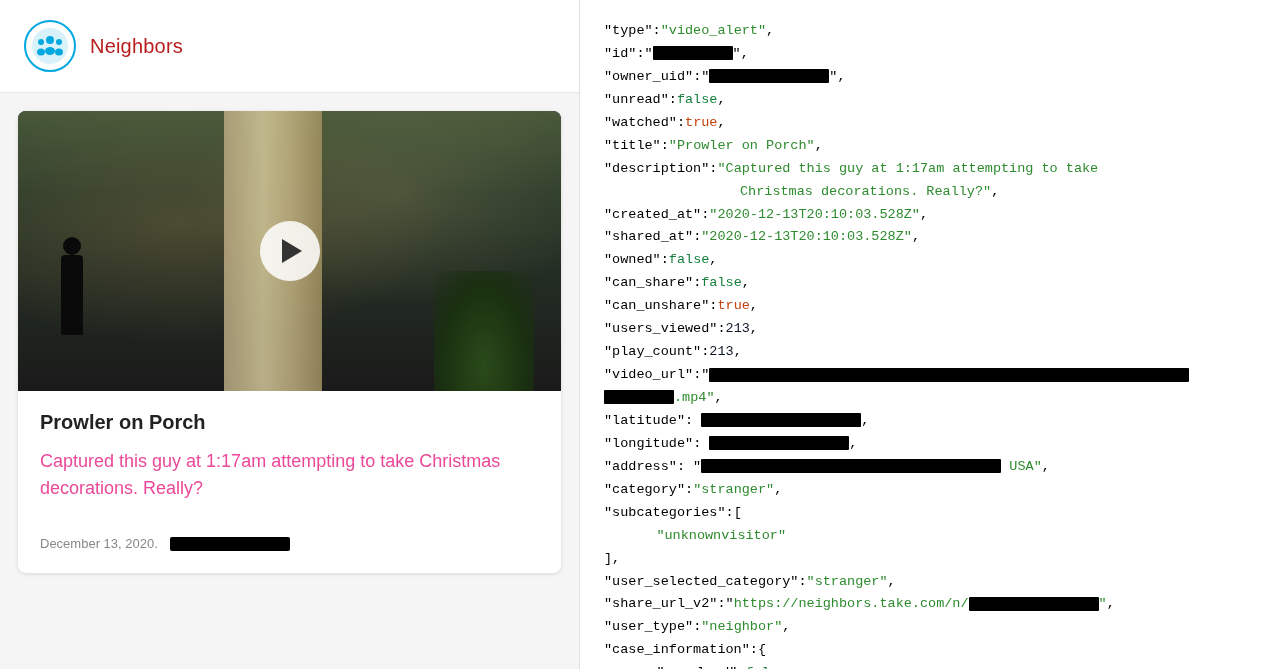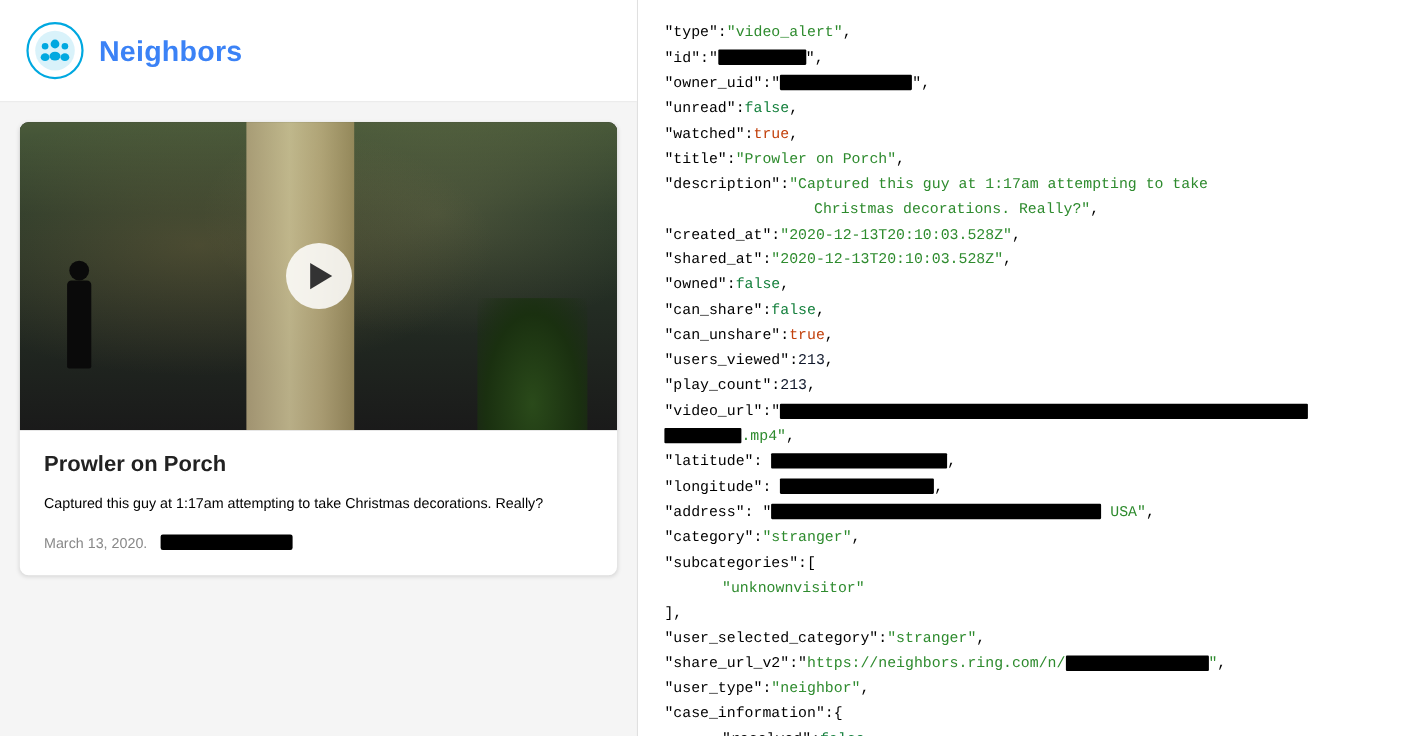--- a/index.html
+++ b/index.html
@@ -42,23 +42,23 @@
       flex-shrink: 0;
       background: #fff;
     }
 
     .app-logo svg {
       width: 38px;
       height: 38px;
     }
 
     .app-title {
-      font-size: 26px;
-      font-weight: 700;
-      color: #3b82f6;
+      font-size: 20px;
+      font-weight: 400;
+      color: #b91c1c;
       letter-spacing: 0.2px;
     }
 
     .card {
       background: #ffffff;
       margin: 18px 18px;
       border-radius: 8px;
       box-shadow: 0 1px 4px rgba(0,0,0,0.12);
       overflow: hidden;
     }
@@ -161,24 +161,24 @@
     }
 
     .post-title {
       font-size: 20px;
       font-weight: 700;
       color: #222222;
       margin-bottom: 14px;
     }
 
     .post-description {
-      font-size: 13px;
-      color: #000000;
+      font-size: 18px;
+      color: #ec4899;
       line-height: 1.5;
-      margin-bottom: 18px;
+      margin-bottom: 34px;
     }
 
     .post-meta {
       display: flex;
       align-items: center;
       gap: 12px;
     }
 
     .post-date {
       font-size: 13px;
@@ -252,21 +252,21 @@
         <div class="figure"></div>
         <div class="plants"></div>
       </div>
       <button class="play-button" aria-label="Play video"></button>
     </div>
 
     <div class="card-body">
       <div class="post-title">Prowler on Porch</div>
       <div class="post-description">Captured this guy at 1:17am attempting to take Christmas decorations. Really?</div>
       <div class="post-meta">
-        <span class="post-date">March 13, 2020.</span>
+        <span class="post-date">December 13, 2020.</span>
         <span class="redacted-bar" style="width:120px;height:14px;"></span>
       </div>
     </div>
   </div>
 </div>
 
 <div class="right-panel">
 
   <div class="json-line"><span class="json-key">"type"</span><span class="json-punct">:</span><span class="json-string">"video_alert"</span><span class="json-punct">,</span></div>
 
@@ -307,21 +307,21 @@
   <div class="json-line"><span class="json-key">"address"</span><span class="json-punct">: "</span><span class="redacted-bar json-redacted" style="width:300px;height:14px;"></span><span class="json-string"> USA"</span><span class="json-punct">,</span></div>
 
   <div class="json-line"><span class="json-key">"category"</span><span class="json-punct">:</span><span class="json-string">"stranger"</span><span class="json-punct">,</span></div>
 
   <div class="json-line"><span class="json-key">"subcategories"</span><span class="json-punct">:[</span></div>
   <div class="json-line"><span style="padding-left:20px;"></span>    <span class="json-string">"unknownvisitor"</span></div>
   <div class="json-line"><span class="json-punct">],</span></div>
 
   <div class="json-line"><span class="json-key">"user_selected_category"</span><span class="json-punct">:</span><span class="json-string">"stranger"</span><span class="json-punct">,</span></div>
 
-  <div class="json-line"><span class="json-key">"share_url_v2"</span><span class="json-punct">:"</span><span class="json-string">https://neighbors.ring.com/n/</span><span class="redacted-bar json-redacted" style="width:130px;height:14px;"></span><span class="json-string">"</span><span class="json-punct">,</span></div>
+  <div class="json-line"><span class="json-key">"share_url_v2"</span><span class="json-punct">:"</span><span class="json-string">https://neighbors.take.com/n/</span><span class="redacted-bar json-redacted" style="width:130px;height:14px;"></span><span class="json-string">"</span><span class="json-punct">,</span></div>
 
   <div class="json-line"><span class="json-key">"user_type"</span><span class="json-punct">:</span><span class="json-string">"neighbor"</span><span class="json-punct">,</span></div>
 
   <div class="json-line"><span class="json-key">"case_information"</span><span class="json-punct">:{</span></div>
 
   <div class="json-line"><span style="padding-left:20px;"></span>    <span class="json-key">"resolved"</span><span class="json-punct">:</span><span class="json-bool-false">false</span><span class="json-punct">,</span></div>
 
 </div>
 
 </body></html>

